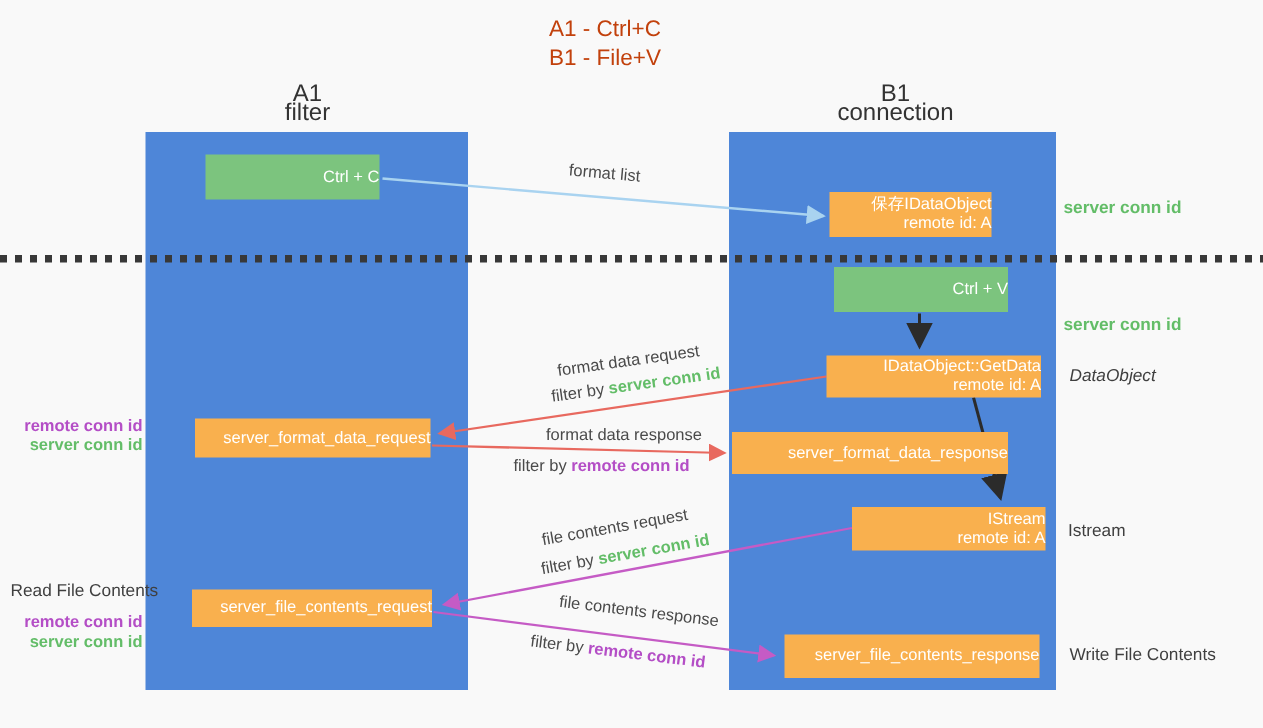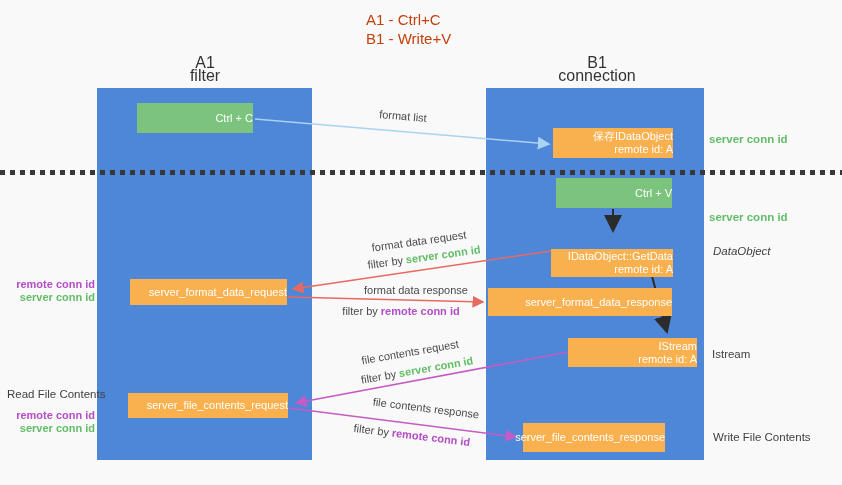--- a/index.html
+++ b/index.html
@@ -39,21 +39,21 @@
 
   svg.arrows{position:absolute;left:0;top:0;pointer-events:none;}
 </style>
 </head>
 <body>
 
 <div class="canvas">
 
   <div class="title">
     <div>A1 - Ctrl+C</div>
-    <div>B1 - Write+V</div>
+    <div>B1 - File+V</div>
   </div>
 
   <div class="col-header left">
     <div>A1</div>
     <div>filter</div>
   </div>
   <div class="col-header right">
     <div>B1</div>
     <div>connection</div>
   </div>
@@ -84,30 +84,30 @@
     <line x1="613" y1="209" x2="613" y2="231" stroke="#2b2b2b" stroke-width="2" marker-end="url(#mk-blk)"></line>
     <line x1="649" y1="265" x2="667" y2="332" stroke="#2b2b2b" stroke-width="2" marker-end="url(#mk-blk)"></line>
     <line x1="568" y1="352" x2="296" y2="403" stroke="#c55bc5" stroke-width="1.5" marker-end="url(#mk-mag)"></line>
     <line x1="289" y1="408" x2="516" y2="437" stroke="#c55bc5" stroke-width="1.5" marker-end="url(#mk-mag)"></line>
   </svg>
 
   <div class="box green" style="left:137px;top:103px;width:116px;height:30px;">
     <div>Ctrl + C</div>
   </div>
 
-  <div class="box orange" style="left:553px;top:128px;width:120px;height:30px;">
+  <div class="box orange" style="left:553px;top:128px;width:108px;height:30px;">
     <div>保存IDataObject</div>
     <div>remote id: A</div>
   </div>
 
   <div class="box green" style="left:556px;top:178px;width:116px;height:30px;">
     <div>Ctrl + V</div>
   </div>
 
-  <div class="box orange" style="left:551px;top:237px;width:122px;height:28px;margin-top:12px;">
+  <div class="box orange" style="left:551px;top:237px;width:143px;height:28px;">
     <div>IDataObject::GetData</div>
     <div>remote id: A</div>
   </div>
 
   <div class="box orange" style="left:130px;top:279px;width:157px;height:26px;">
     <div>server_format_data_request</div>
   </div>
 
   <div class="box orange" style="left:488px;top:288px;width:184px;height:28px;">
     <div>server_format_data_response</div>
@@ -115,21 +115,21 @@
 
   <div class="box orange" style="left:568px;top:338px;width:129px;height:29px;">
     <div>IStream</div>
     <div>remote id: A</div>
   </div>
 
   <div class="box orange" style="left:128px;top:393px;width:160px;height:25px;">
     <div>server_file_contents_request</div>
   </div>
 
-  <div class="box orange" style="left:523px;top:423px;width:142px;height:29px;">
+  <div class="box orange" style="left:523px;top:423px;width:170px;height:29px;">
     <div>server_file_contents_response</div>
   </div>
 
   <div class="side-label green-text" style="left:709px;top:133px;font-weight:bold;">server conn id</div>
   <div class="side-label green-text" style="left:709px;top:211px;font-weight:bold;">server conn id</div>
   <div class="side-label dark-text" style="left:713px;top:245px;font-style:italic;">DataObject</div>
   <div class="side-label dark-text" style="left:712px;top:348px;">Istream</div>
   <div class="side-label dark-text" style="left:713px;top:431px;">Write File Contents</div>
 
   <div class="conn-block" style="left:0px;top:278px;width:95px;">

